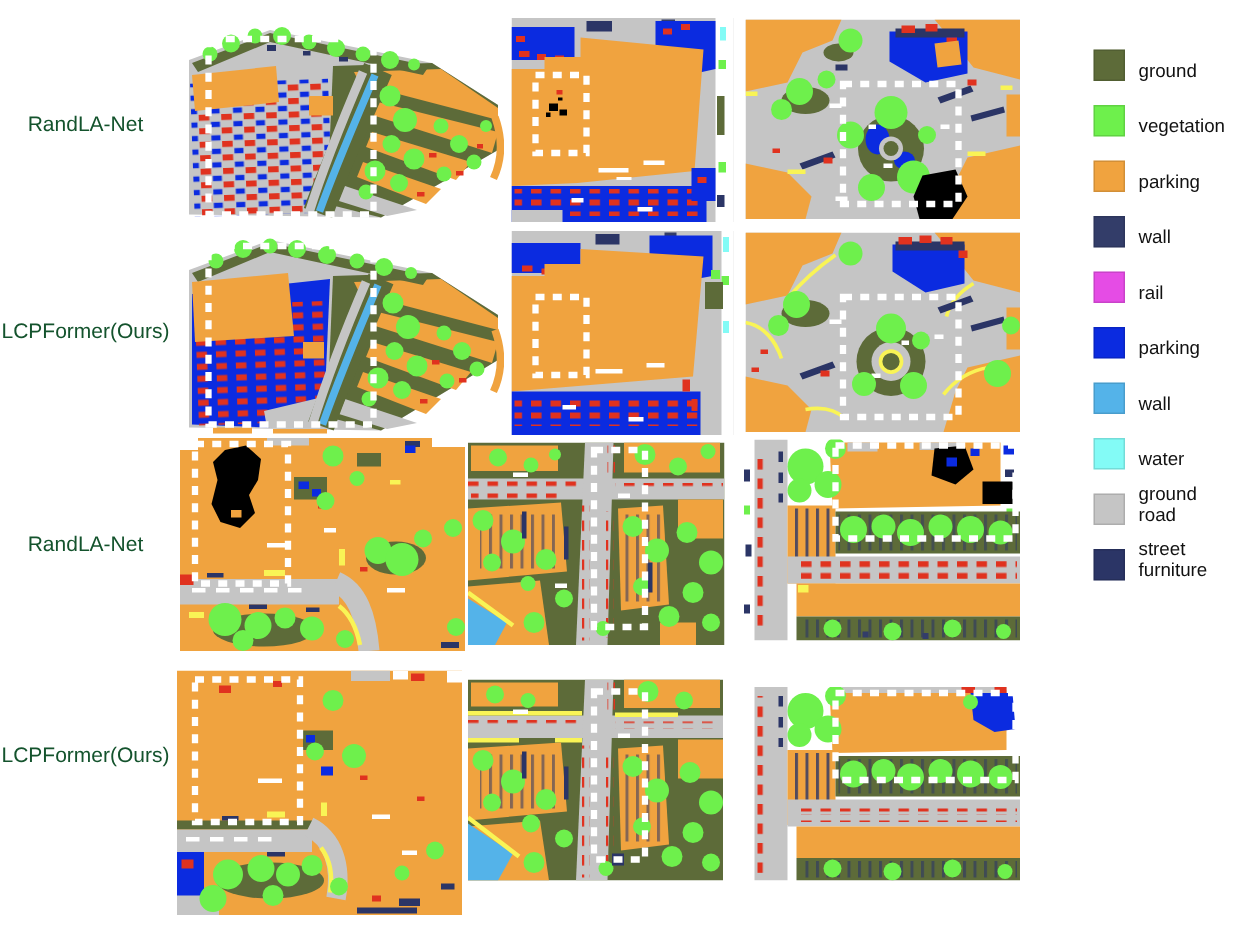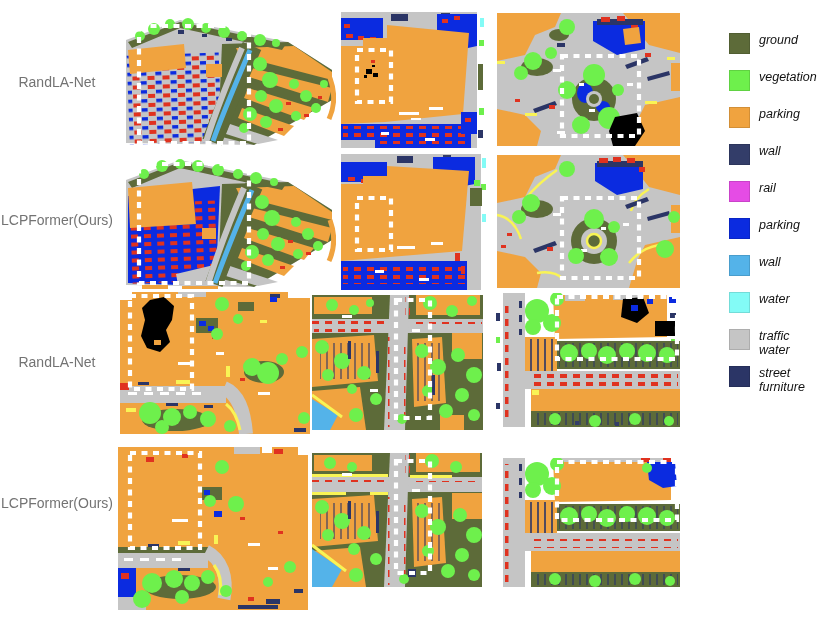--- a/index.html
+++ b/index.html
@@ -1,23 +1,23 @@
 <!DOCTYPE html>
 <html style="--highlight: #ffffff; --ground: #5d6b39; --vegetation: #6ef04c; --building: #f0a33f; --wall: #333d69; --bridge: #000000; --parking: #0b2be0; --rail: #e54ce5; --car: #e0321f; --footpath: #f9f455; --water: #54b3e9; --bike: #83fbf6; --traffic-road: #c5c5c5; --street-furniture: #2b3566;"><head>
 <meta charset="utf-8">
 <style>
   html,body{margin:0;padding:0;background:#fff;}
   .canvas{position:relative;width:831px;height:619px;background:#fff;overflow:hidden;
           font-family:"Liberation Sans",sans-serif;}
   .row-label{position:absolute;left:0;width:114px;text-align:center;transform:translateY(-50%);
-             font-size:14px;color:#737373;}
+             font-size:14px;color:#14532d;}
   .panel{position:absolute;}
   .panel svg{display:block;width:100%;height:100%;}
   .legend{position:absolute;left:729px;top:33px;width:100px;display:flex;flex-direction:column;row-gap:16px;}
-  .legend-item{display:flex;align-items:flex-start;height:21px;column-gap:9px;font-style:italic;}
+  .legend-item{display:flex;align-items:flex-end;height:21px;column-gap:9px;}
   .legend-swatch{width:21px;height:21px;flex:0 0 21px;border:1px solid rgba(0,0,0,.12);box-sizing:border-box;}
   .legend-label{font-size:12.5px;line-height:1.12;color:#111;width:62px;}
   
   .c-ground{fill:var(--ground)} .c-vegetation{fill:var(--vegetation)} .c-building{fill:var(--building)}
   .c-wall{fill:var(--wall)} .c-bridge{fill:var(--bridge)} .c-parking{fill:var(--parking)} .c-car{fill:var(--car)} .c-footpath{fill:var(--footpath)}
   .c-water{fill:var(--water)} .c-bike{fill:var(--bike)} .c-traffic-road{fill:var(--traffic-road)}
   .c-street-furniture{fill:var(--street-furniture)}
   .s-water{stroke:var(--water)} .s-ground{stroke:var(--ground)} .s-traffic-road{stroke:var(--traffic-road)}
   .s-footpath{stroke:var(--footpath)} .s-building{stroke:var(--building)}
   .hl{fill:none;stroke:var(--highlight,#fff);stroke-width:4.2;stroke-dasharray:6 5.5;}
@@ -811,21 +811,21 @@
       <div class="legend-item">
     <span class="legend-swatch" style="background: rgb(84, 179, 233);"></span>
     <span class="legend-label">wall</span>
   </div>
       <div class="legend-item">
     <span class="legend-swatch" style="background: rgb(131, 251, 246);"></span>
     <span class="legend-label">water</span>
   </div>
       <div class="legend-item">
     <span class="legend-swatch" style="background: rgb(197, 197, 197);"></span>
-    <span class="legend-label">traffic water</span>
+    <span class="legend-label">ground road</span>
   </div>
       <div class="legend-item">
     <span class="legend-swatch" style="background: rgb(43, 53, 102);"></span>
     <span class="legend-label">street furniture</span>
   </div>
     </div>
 
 </div>
 
 </body></html>

